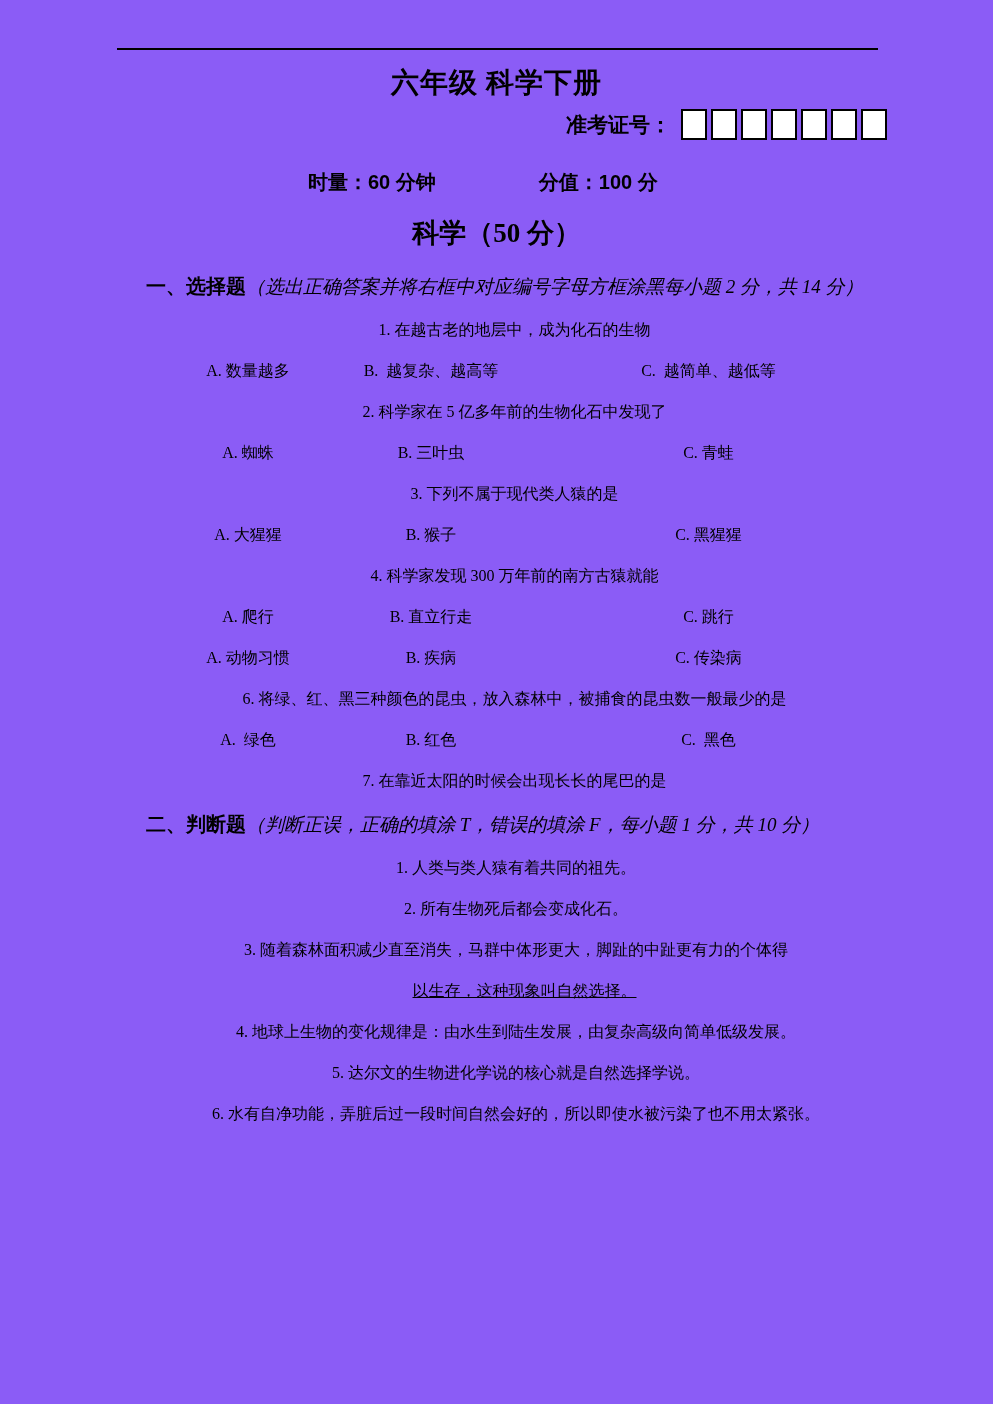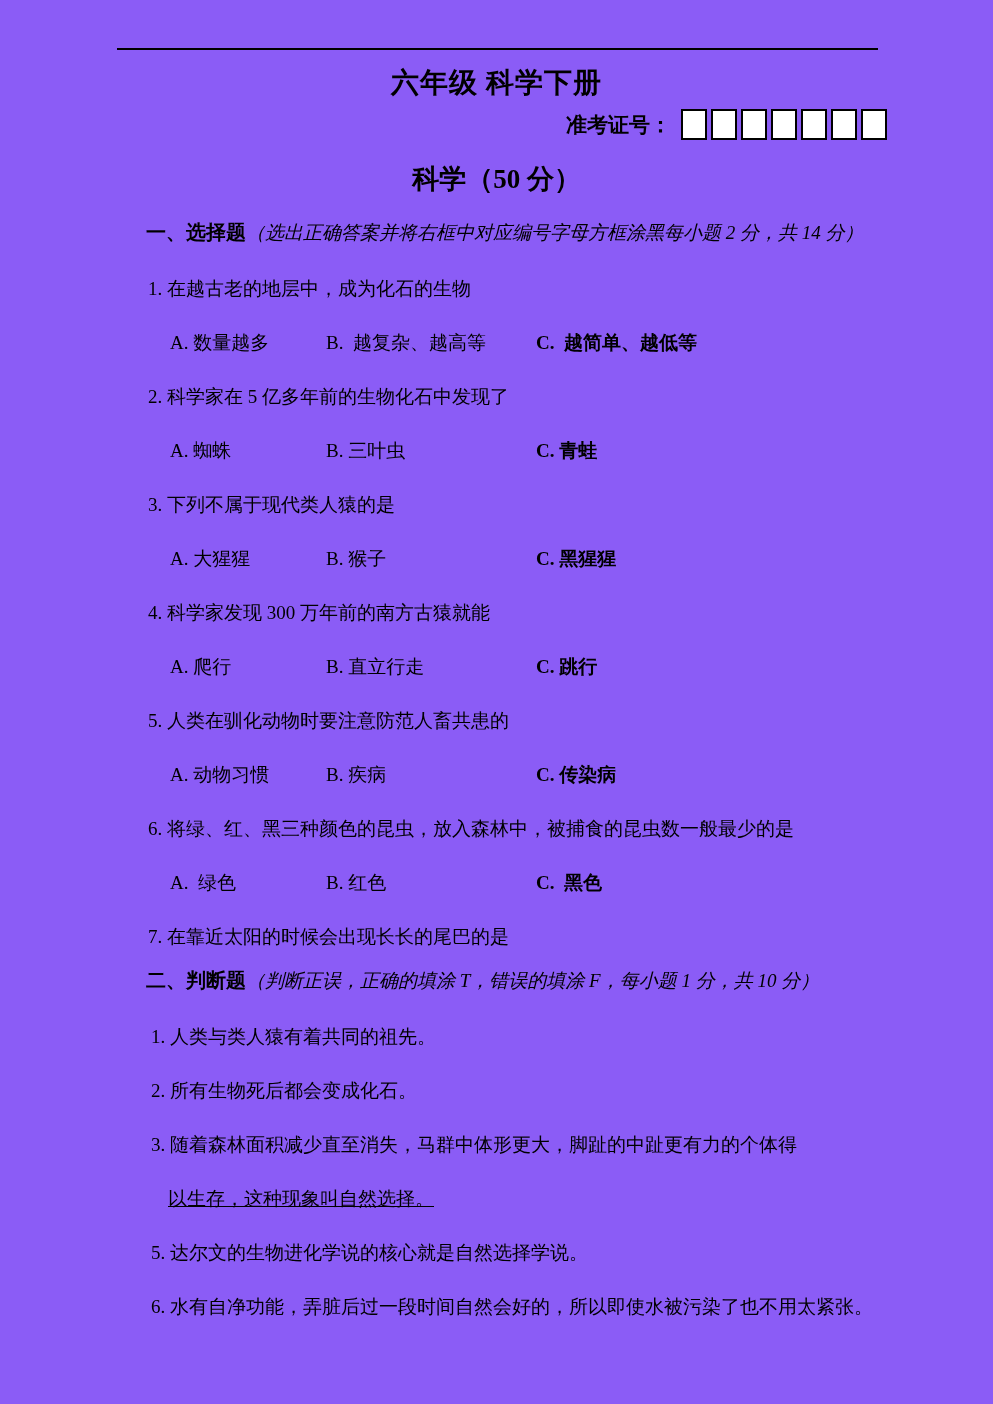--- a/index.html
+++ b/index.html
@@ -84,30 +84,31 @@
   .content { padding: 0 112px 0 118px; }
   .section-heading {
     margin-top: 22px;
     font-size: 20px;
     line-height: 24px;
     white-space: pre;
   }
   .sec-title { font-weight: bold; margin-left: 28px; }
   .sec-note { font-style: italic; font-size: 19px; }
   .stem, .options, .jline {
-    font-size: 19px;
+    font-size: 16px;
     line-height: 21px;
-    margin-top: 33px;
+    margin-top: 20px;
     white-space: pre;
+    text-align: center;
   }
   .stem { padding-left: 30px; }
   .options { padding-left: 52px; display: flex; }
   .opt-a { width: 156px; }
   .opt-b { width: 210px; }
-  .opt-c { flex: 1; font-weight: bold; }
+  .opt-c { flex: 1; }
   .jline { padding-left: 33px; }
   .jline.cont { padding-left: 50px; text-decoration: underline; }
   .section2 .section-heading { margin-top: 21px; }
 </style>
 </head>
 <body>
 
 <div class="page">
 
   <div class="top-rule"></div>
@@ -120,20 +121,24 @@
         <span class="box"></span>
         <span class="box"></span>
         <span class="box"></span>
         <span class="box"></span>
         <span class="box"></span>
         <span class="box"></span>
         <span class="box"></span>
       </span>
   </div>
 
+  <div class="info-row">
+    <span class="info-duration">时量：60 分钟</span>
+    <span class="info-score">分值：100 分</span>
+  </div>
 
   <div class="subject-heading">科学（50 分）</div>
 
   <div class="content">
 
     <div class="section-heading"><span class="sec-title">一、选择题</span><span class="sec-note">（选出正确答案并将右框中对应编号字母方框涂黑每小题 2 分，共 14 分）</span></div>
 
     <div class="question">
       <div class="stem">1. 在越古老的地层中，成为化石的生物</div>
       <div class="options">
@@ -164,21 +169,20 @@
     <div class="question">
       <div class="stem">4. 科学家发现 300 万年前的南方古猿就能</div>
       <div class="options">
         <span class="opt-a">A. 爬行</span>
         <span class="opt-b">B. 直立行走</span>
         <span class="opt-c">C. 跳行</span>
       </div>
     </div>
 
     <div class="question">
-      <div class="stem">5. 人类在驯化动物时要注意防范人畜共患的</div>
       <div class="options">
         <span class="opt-a">A. 动物习惯</span>
         <span class="opt-b">B. 疾病</span>
         <span class="opt-c">C. 传染病</span>
       </div>
     </div>
 
     <div class="question">
       <div class="stem">6. 将绿、红、黑三种颜色的昆虫，放入森林中，被捕食的昆虫数一般最少的是</div>
       <div class="options">
@@ -192,18 +196,19 @@
       <div class="stem">7. 在靠近太阳的时候会出现长长的尾巴的是</div>
     </div>
 
     <div class="section2">
       <div class="section-heading"><span class="sec-title">二、判断题</span><span class="sec-note">（判断正误，正确的填涂 T，错误的填涂 F，每小题 1 分，共 10 分）</span></div>
 
       <div class="jline">1. 人类与类人猿有着共同的祖先。</div>
       <div class="jline">2. 所有生物死后都会变成化石。</div>
       <div class="jline">3. 随着森林面积减少直至消失，马群中体形更大，脚趾的中趾更有力的个体得</div>
       <div class="jline cont">以生存，这种现象叫自然选择。</div>
+      <div class="jline">4. 地球上生物的变化规律是：由水生到陆生发展，由复杂高级向简单低级发展。</div>
       <div class="jline">5. 达尔文的生物进化学说的核心就是自然选择学说。</div>
       <div class="jline">6. 水有自净功能，弄脏后过一段时间自然会好的，所以即使水被污染了也不用太紧张。</div>
     </div>
 
   </div>
 </div>
 
 </body></html>

